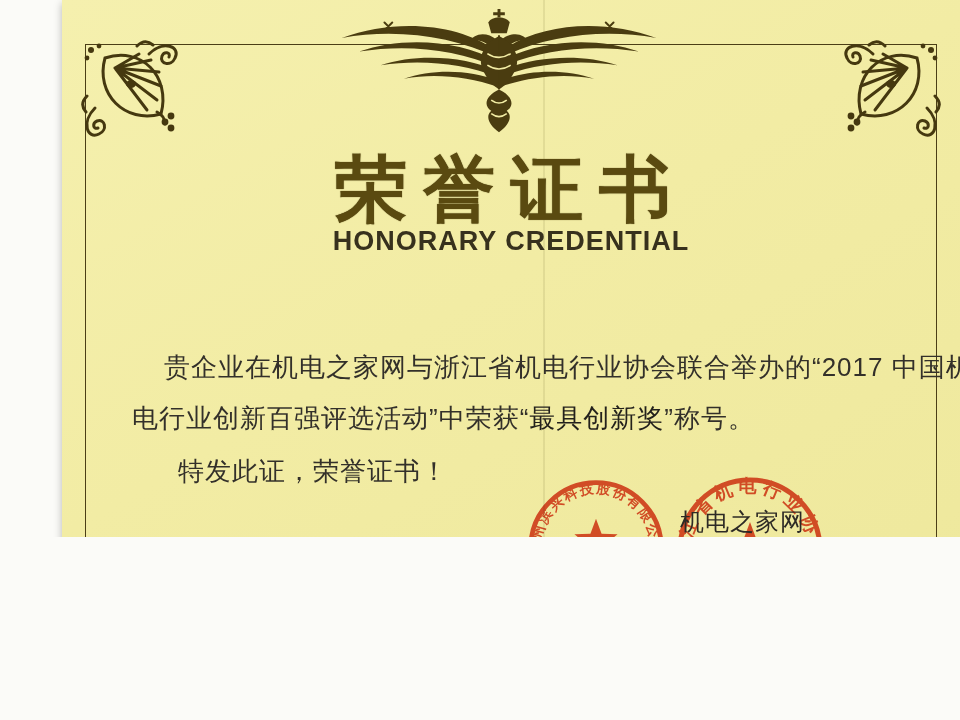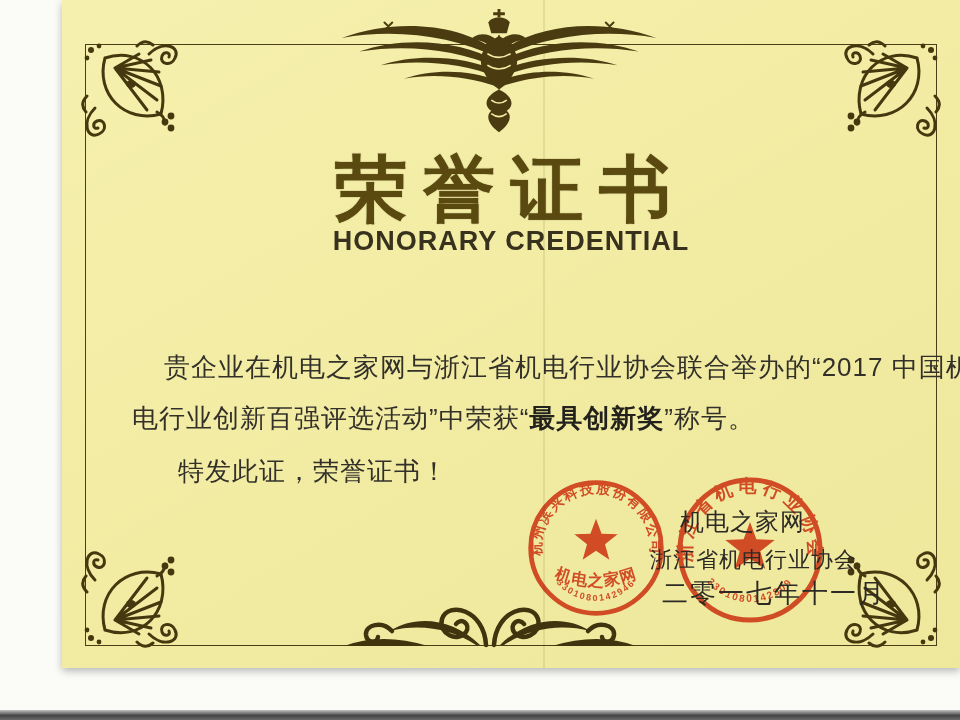--- a/index.html
+++ b/index.html
@@ -1,18 +1,18 @@
 <!DOCTYPE html>
 <html><head>
 <meta charset="utf-8">
 <style>
   * { margin:0; padding:0; box-sizing:border-box; }
   body { width:960px; height:720px; overflow:hidden; background:#fbfbf8;
          font-family:"Liberation Sans", sans-serif; }
-  .scan { position:relative; width:960px; height:720px; background:#fbfbf8; overflow:hidden; }
+  .scan { position:relative; width:960px; height:537px; background:#fbfbf8; overflow:hidden; }
 
   .paper { position:absolute; left:62px; top:0; width:898px; height:668px;
            background:linear-gradient(150deg,#f5f0ae 0%, #f2eca4 45%, #eee89c 100%);
            box-shadow:0 3px 8px rgba(0,0,0,.28); }
 
   .fold-line { position:absolute; left:481px; top:0; width:2px; height:668px;
                background:rgba(110,95,40,.12); }
 
   .border-rect { position:absolute; left:23px; top:44px; width:852px; height:602px;
                  border:1.5px solid #4b3e16; }
@@ -33,21 +33,21 @@
   .subtitle { position:absolute; left:0; top:226px; width:100%; text-align:center;
               font-weight:bold; font-size:27px; letter-spacing:1px; color:#37311d; }
 
   .recipient { position:absolute; left:82px; top:285px; font-family:"Liberation Serif", serif;
                font-weight:bold; font-size:31px; letter-spacing:5px; color:#2b2720; }
 
   .body-line { position:absolute; font-size:26px; color:#33302a; letter-spacing:1px; white-space:nowrap; }
   .body-line.l1 { left:102px; top:350px; }
   .body-line.l2 { left:70px;  top:401px; }
   .body-line.l3 { left:116px; top:454px; }
-  .award { font-weight:bold; color:#23211c;text-align:right; }
+  .award { font-weight:normal; color:#23211c;text-align:right; }
 
   .stamp { position:absolute; mix-blend-mode:multiply; opacity:.95; }
   .stamp.left  { left:463px; top:477px; width:142px; height:142px; }
   .stamp.right { left:613px; top:475px; width:150px; height:150px; }
 
   .sig { position:absolute; color:#2d2a25; white-space:nowrap; }
   .sig.org1 { left:618px; top:506px; font-size:24px; letter-spacing:1px; }
   .sig.org2 { left:588px; top:545px; font-size:22px; letter-spacing:1px; }
   .sig.date { left:600px; top:576px; font-size:26px; letter-spacing:2px; }
 

